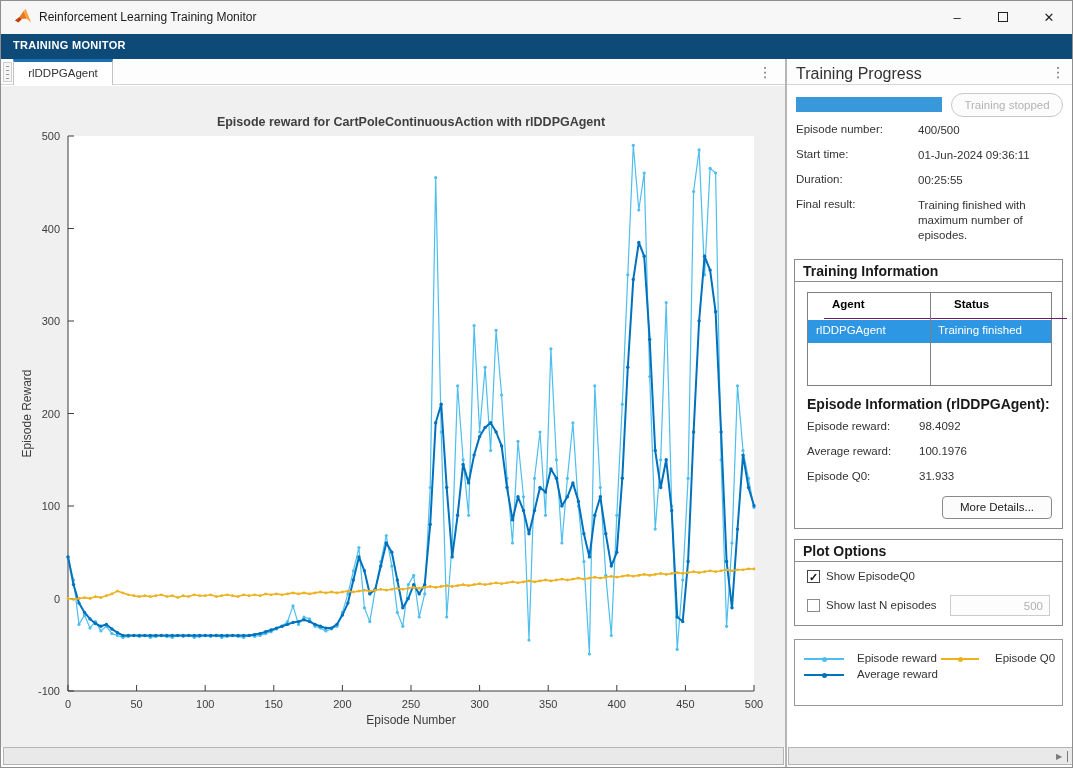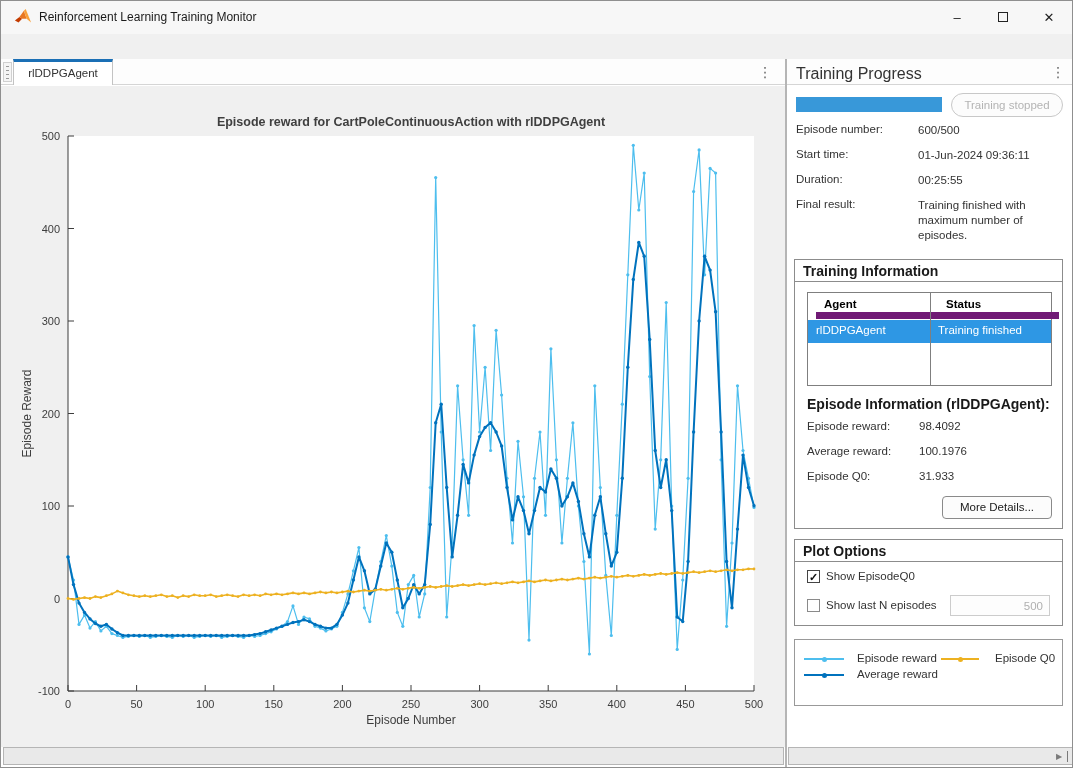--- a/index.html
+++ b/index.html
@@ -59,21 +59,21 @@
 
   .inforow { position:absolute; left:9px; width:270px; font-size:11.5px; color:#333; }
   .inforow .lab { position:absolute; left:0; top:0; }
   .inforow .val { position:absolute; left:122px; top:0; width:148px; line-height:15px; }
 
   .groupbox { position:absolute; left:7px; width:269px; border:1px solid #8c8c8c; background:#fff; }
   .groupbox .gb-title { height:22px; line-height:22px; padding-left:8px; font-size:14px; font-weight:bold; color:#1a1a1a; border-bottom:1px solid #8c8c8c; }
 
   .ti-table { position:absolute; left:12px; top:32px; width:245px; height:94px; border:1px solid #7f7f7f; background:#fff; }
   .ti-col-divider { position:absolute; left:122px; top:0; width:1px; height:100%; background:#7f7f7f; }
-  .ti-head { position:absolute; left:8px; top:0; width:100%; height:26px; border-bottom:7px solid #701a75; }
+  .ti-head { position:absolute; left:16px; top:0; width:100%; height:26px; border-bottom:1px solid #701a75; }
   .ti-head span { position:absolute; top:5px; font-size:11.5px; font-weight:bold; color:#000; }
   .ti-head .h1 { left:8px; } .ti-head .h2 { left:130px; }
   .ti-row { position:absolute; left:0; top:27px; width:100%; height:23px; background:#2e97e4; color:#fff; font-size:11.5px; }
   .ti-row span { position:absolute; top:4px; }
   .ti-row .c1 { left:8px; } .ti-row .c2 { left:130px; }
 
   .ep-title { position:absolute; left:12px; font-size:14px; font-weight:bold; color:#1a1a1a; }
   .ep-row { position:absolute; left:12px; font-size:11.5px; color:#333; }
   .ep-row .val { position:absolute; left:112px; top:0; white-space:nowrap; }
   .btn-details { position:absolute; left:147px; top:236px; width:110px; height:23px; line-height:21px; border-color:#8a8a8a; color:#1a1a1a; border-radius:4px; }
@@ -100,20 +100,23 @@
       <polygon points="1,14 6,10 9,12 5,16" fill="#c43c00"></polygon>
       <polygon points="6,10 11,3 14,12 9,12" fill="#e87722"></polygon>
       <polygon points="11,3 13,1 19,16 14,12" fill="#f9a13a"></polygon>
     </svg>
     <span class="app-title">Reinforcement Learning Training Monitor</span>
     <div class="win-btn min">–</div>
     <div class="win-btn max"><span class="max-glyph"></span></div>
     <div class="win-btn close">✕</div>
   </div>
 
+  <div class="toolstrip">
+    <span class="ts-label">TRAINING MONITOR</span>
+  </div>
 
   <div class="main">
 
     <div class="left-panel">
       <div class="panel-header">
         <div class="grip">
             <i></i>
             <i></i>
             <i></i>
             <i></i>
@@ -563,21 +566,21 @@
         <div class="dots" style="right:8px;">⋮</div>
       </div>
 
       <div class="progress-track">
         <div class="progress-fill" style="width: 100%;"></div>
       </div>
       <div class="btn disabled btn-stopped">Training stopped</div>
 
       <div class="inforow" style="top:64px;">
         <span class="lab">Episode number:</span>
-        <span class="val">600/500</span>
+        <span class="val">400/500</span>
       </div>
       <div class="inforow" style="top:89px;">
         <span class="lab">Start time:</span>
         <span class="val">01-Jun-2024 09:36:11</span>
       </div>
       <div class="inforow" style="top:114px;">
         <span class="lab">Duration:</span>
         <span class="val">00:25:55</span>
       </div>
       <div class="inforow" style="top:139px;">

